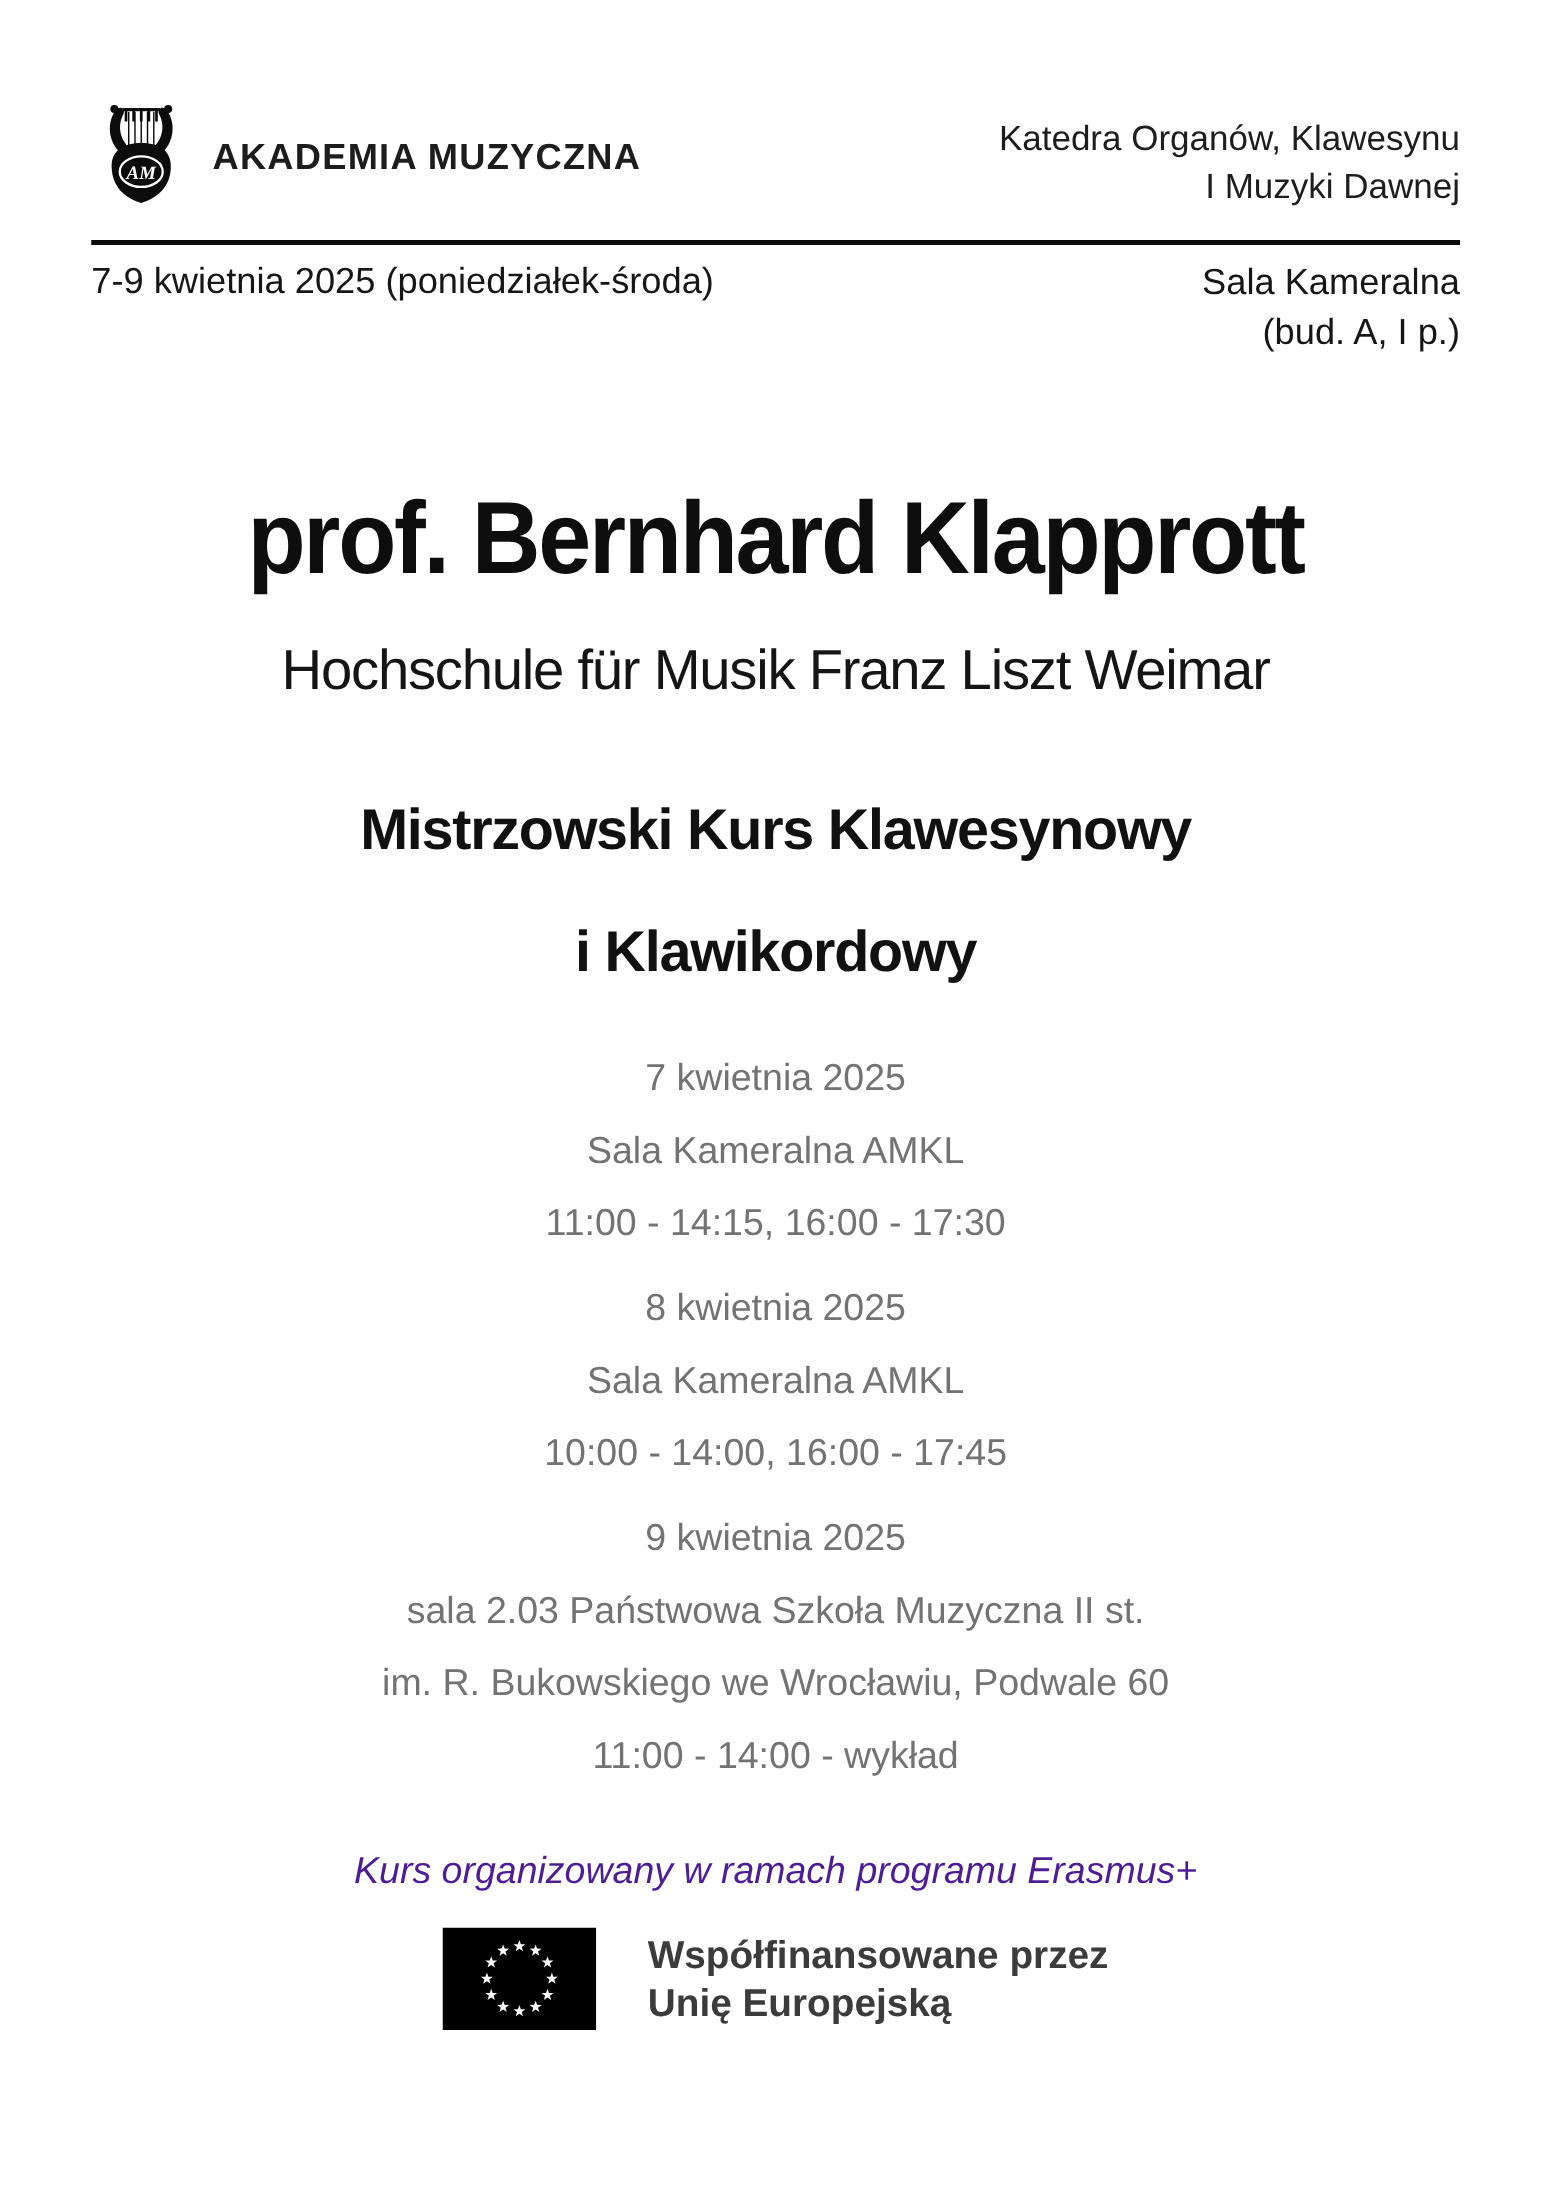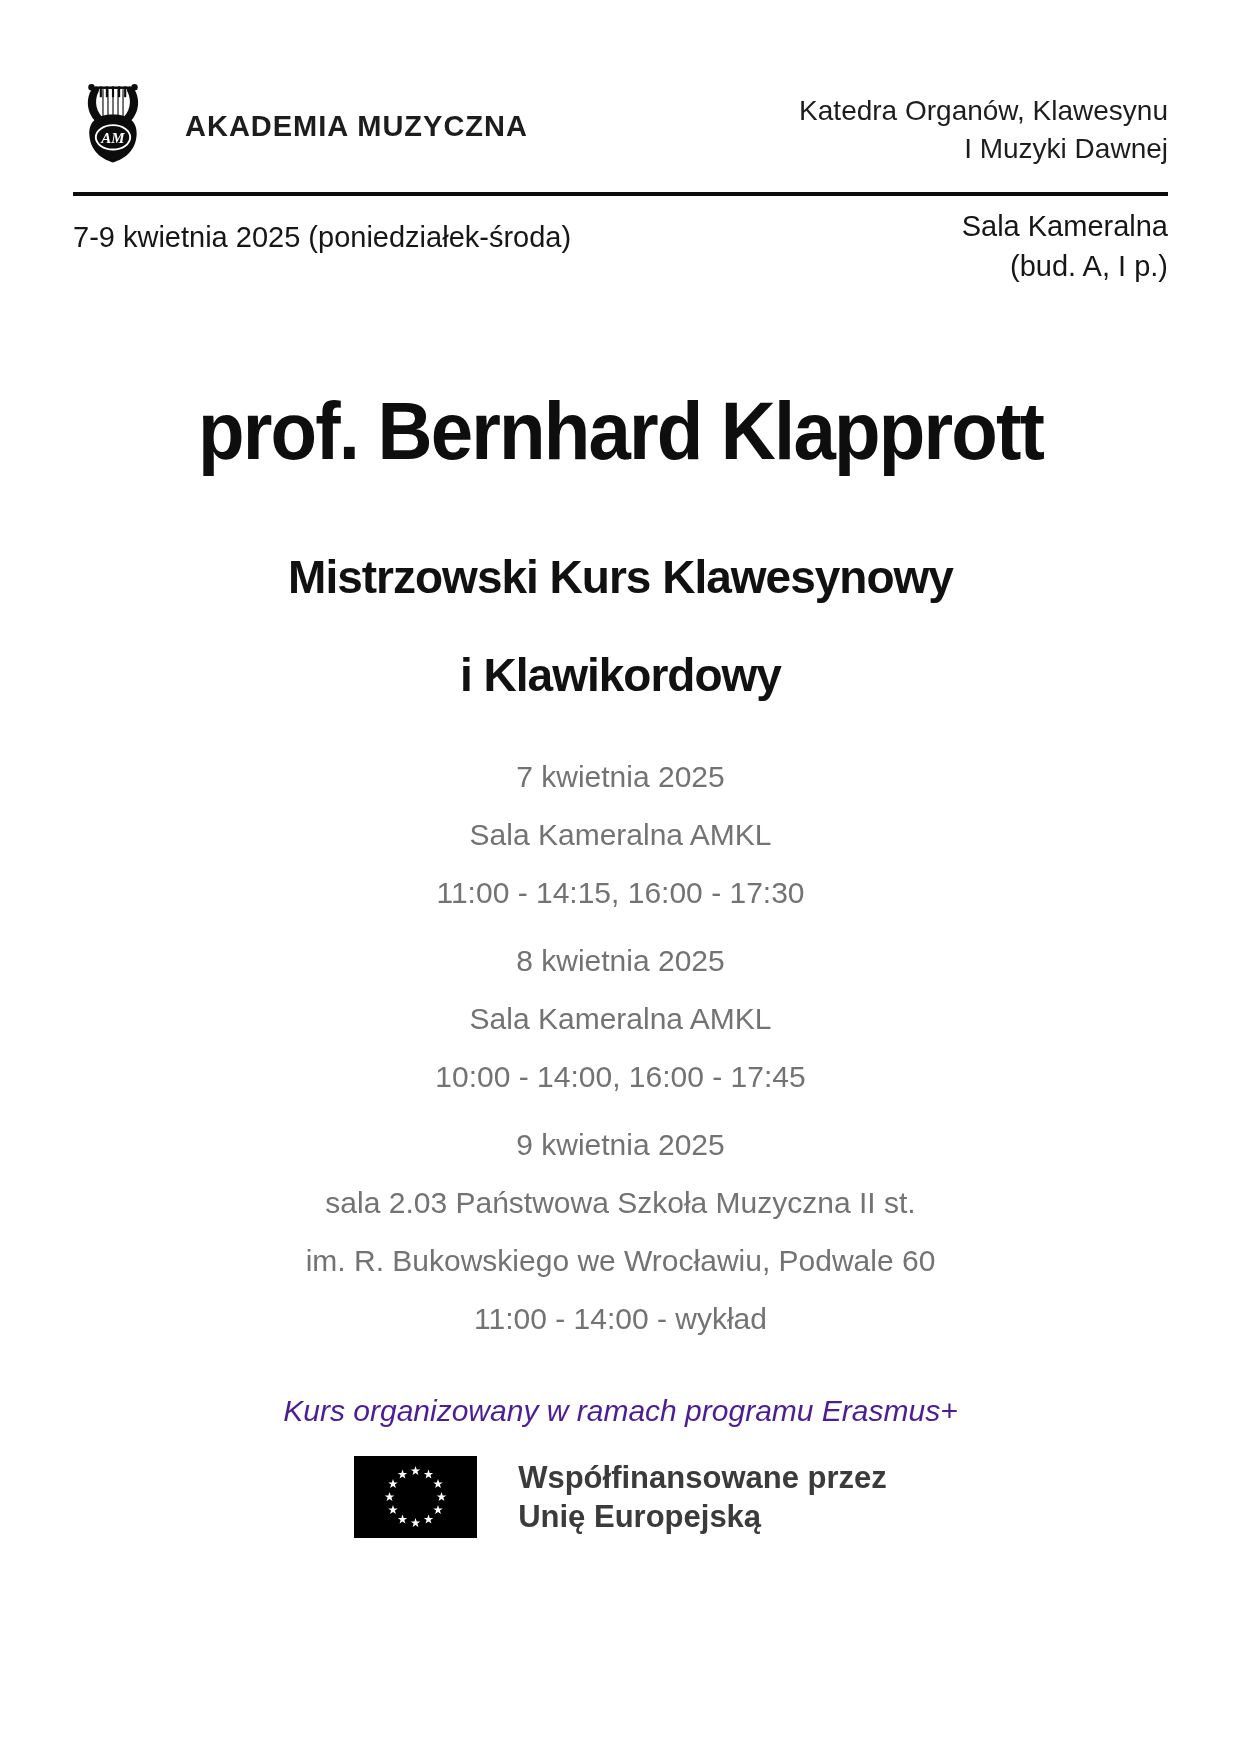--- a/index.html
+++ b/index.html
@@ -17,21 +17,21 @@
   }
   
   .header {
     display: flex;
     justify-content: space-between;
     align-items: flex-start;
     padding-top: 80px;
   }
   .brand { display: flex; align-items: center; }
   .brand-icon { width: 80px; height: 86px; flex: 0 0 auto; }
-  .brand-text { margin-left: 32px; padding-top: 6px; }
+  .brand-text { margin-left: 17px; padding-top: 6px; }
   .brand-line1 {
     font-size: 29px;
     font-weight: 600;
     letter-spacing: 1px;
     color: #1d1d1d;
     line-height: 34px;
   }
   .brand-line2 {
     font-size: 23px;
     color: #2a2a2a;
@@ -50,21 +50,21 @@
     background: #0c0c0c;
   }
   
   .info-row {
     display: flex;
     justify-content: space-between;
     margin-top: 10px;
     font-size: 29px;
     color: #161616;
   }
-  .info-dates { padding-top: 3px; margin-top: 12px; }
+  .info-dates { padding-top: 3px; }
   .info-venue { text-align: right; line-height: 40px; }
   
   .main { text-align: center; }
   .main-title {
     margin-top: 100px;
     font-size: 82px;
     font-weight: bold;
     letter-spacing: -2px;
     transform: scaleX(0.93);
     transform-origin: center;
@@ -170,20 +170,21 @@
   <div class="info-row">
     <div class="info-dates">7-9 kwietnia 2025 (poniedziałek-środa)</div>
     <div class="info-venue">
       <div>Sala Kameralna</div>
       <div>(bud. A, I p.)</div>
     </div>
   </div>
 
   <div class="main">
     <div class="main-title">prof. Bernhard Klapprott</div>
+    <div class="affiliation">Hochschule für Musik Franz Liszt Weimar</div>
     <div class="course-line1">Mistrzowski Kurs Klawesynowy</div>
     <div class="course-line2">i Klawikordowy</div>
 
     <div class="schedule">
       <div class="sched-group">
         <div class="sched-line">7 kwietnia 2025</div>
         <div class="sched-line">Sala Kameralna AMKL</div>
         <div class="sched-line">11:00 - 14:15, 16:00 - 17:30</div>
       </div>
       <div class="sched-group">

